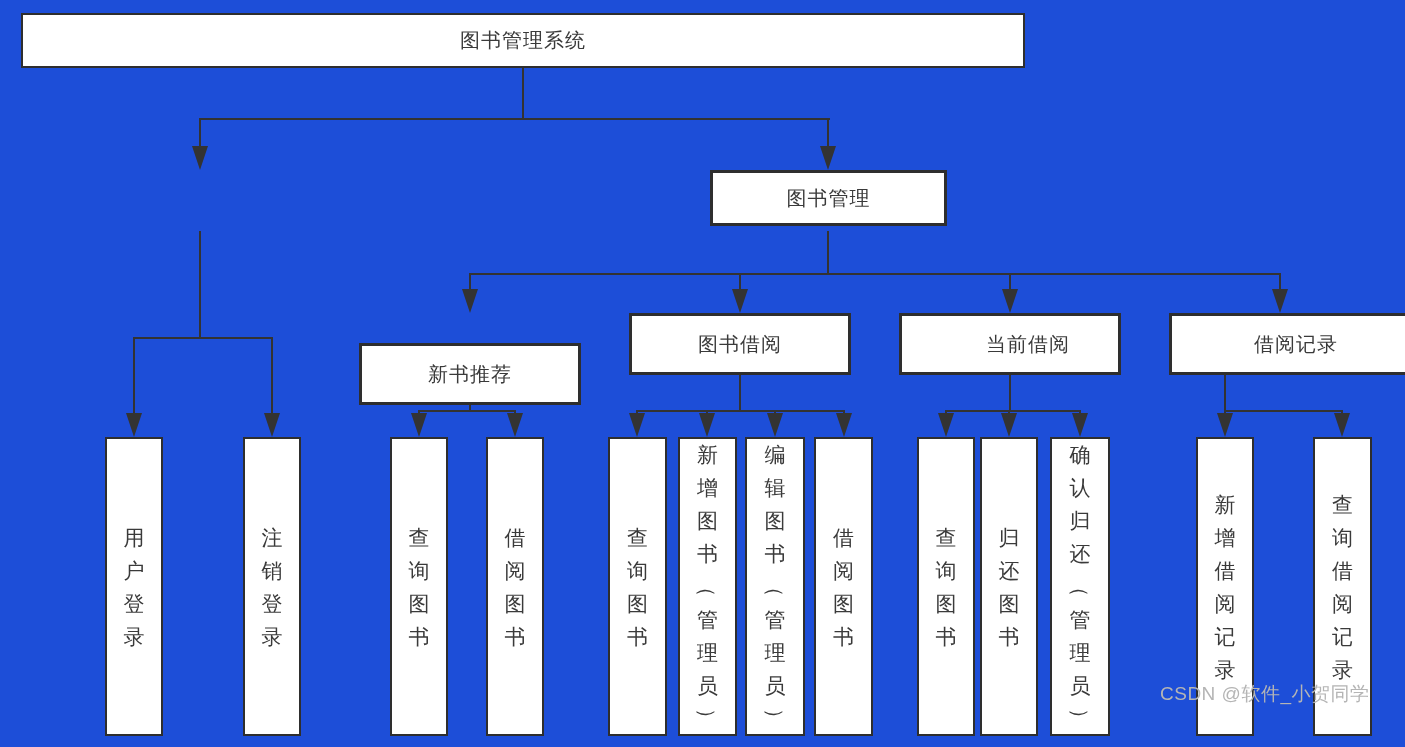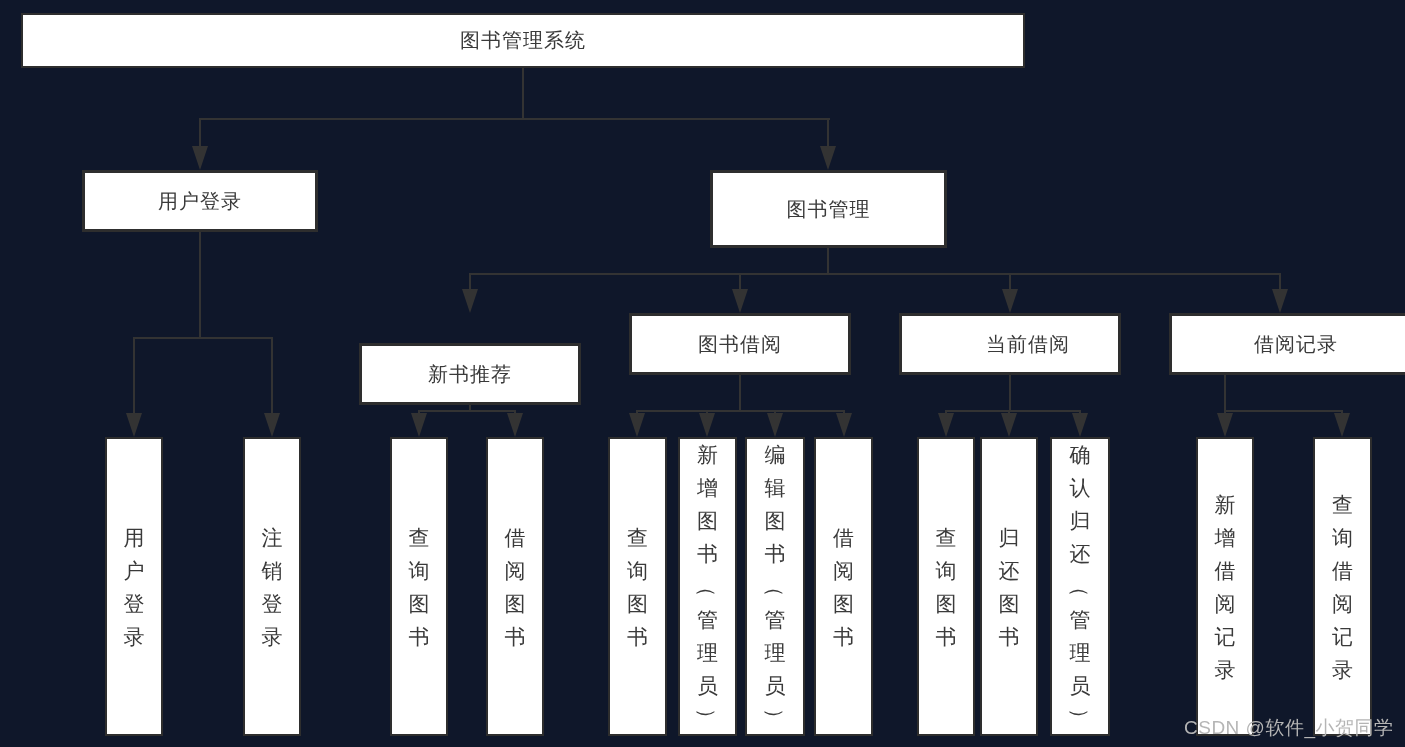--- a/index.html
+++ b/index.html
@@ -1,17 +1,17 @@
 <!DOCTYPE html>
 <html><head>
 <meta charset="utf-8">
 <style>
   html,body { margin:0; padding:0; background:#ffffff; }
   .canvas {
-    position:relative; width:1405px; height:747px; background:#0f172a;
+    position:relative; width:1405px; height:747px; background:#1d4ed8;
     font-family:"Liberation Sans", sans-serif; color:#3a3a3a; overflow:hidden;
   }
   .box {
     position:absolute; background:#ffffff; border:3px solid #2e2e2e;
     box-sizing:border-box; display:flex; align-items:center; justify-content:center;
     font-size:20px; letter-spacing:1px; z-index:2;
   }
   .vbox {
     position:absolute; top:437px; height:299px; background:#ffffff;
     border:2px solid #2e2e2e; box-sizing:border-box; z-index:2;
@@ -23,22 +23,22 @@
   .vlabel div { height:33px; line-height:33px; text-align:center; }
   .vlabel div.rot { transform:rotate(90deg); }
   .hline { position:absolute; height:2px; background:#333333; z-index:1; }
   .vline { position:absolute; width:2px;  background:#333333; z-index:1; }
   .arrow {
     position:absolute; width:0; height:0; z-index:1;
     border-left:8px solid transparent; border-right:8px solid transparent;
     border-top:24px solid #333333;
   }
   .watermark {
-    position:absolute; left:1160px; top:715px; font-size:19px;
-    color:#b5b5b5; letter-spacing:0.5px; z-index:10; white-space:nowrap;margin-left:24px;
+    position:absolute; left:1160px; top:681px; font-size:19px;
+    color:#b5b5b5; letter-spacing:0.5px; z-index:10; white-space:nowrap;
   }
 </style>
 </head>
 <body>
 
 <div class="canvas">
 
   <div class="vline" style="left:522px;top:68px;height:51px;"></div>
   <div class="hline" style="left:199px;top:118px;width:631px;"></div>
   <div class="vline" style="left:199px;top:118px;height:32px;"></div>
@@ -94,22 +94,21 @@
   <div class="vline" style="left:1079px;top:410px;height:8px;"></div>
   <div class="arrow" style="left:1072px;top:413px;"></div>
 
   <div class="vline" style="left:1224px;top:410px;height:8px;"></div>
   <div class="arrow" style="left:1217px;top:413px;"></div>
   <div class="vline" style="left:1341px;top:410px;height:8px;"></div>
   <div class="arrow" style="left:1334px;top:413px;"></div>
 
   <div class="box" style="left:21px;top:13px;width:1004px;height:55px;border-width:2px;">图书管理系统</div>
 
-  <div class="box" style="left:82px;top:170px;width:236px;height:62px;">用户登录</div>
-  <div class="box" style="left:710px;top:170px;width:237px;height:78px;">图书管理</div>
+  <div class="box" style="left:710px;top:170px;width:237px;height:56px;">图书管理</div>
 
   <div class="box" style="left:359px;top:313px;width:222px;height:62px;margin-top:30px;">新书推荐</div>
   <div class="box" style="left:629px;top:313px;width:222px;height:62px;">图书借阅</div>
   <div class="box" style="left:899px;top:313px;width:222px;height:62px;padding-left:36px;">当前借阅</div>
   <div class="box" style="left:1169px;top:313px;width:254px;height:62px;">借阅记录</div>
 
   <div class="vbox" style="left:105px;width:58px;">
     <div class="vlabel">
         <div>用</div>
         <div>户</div>

